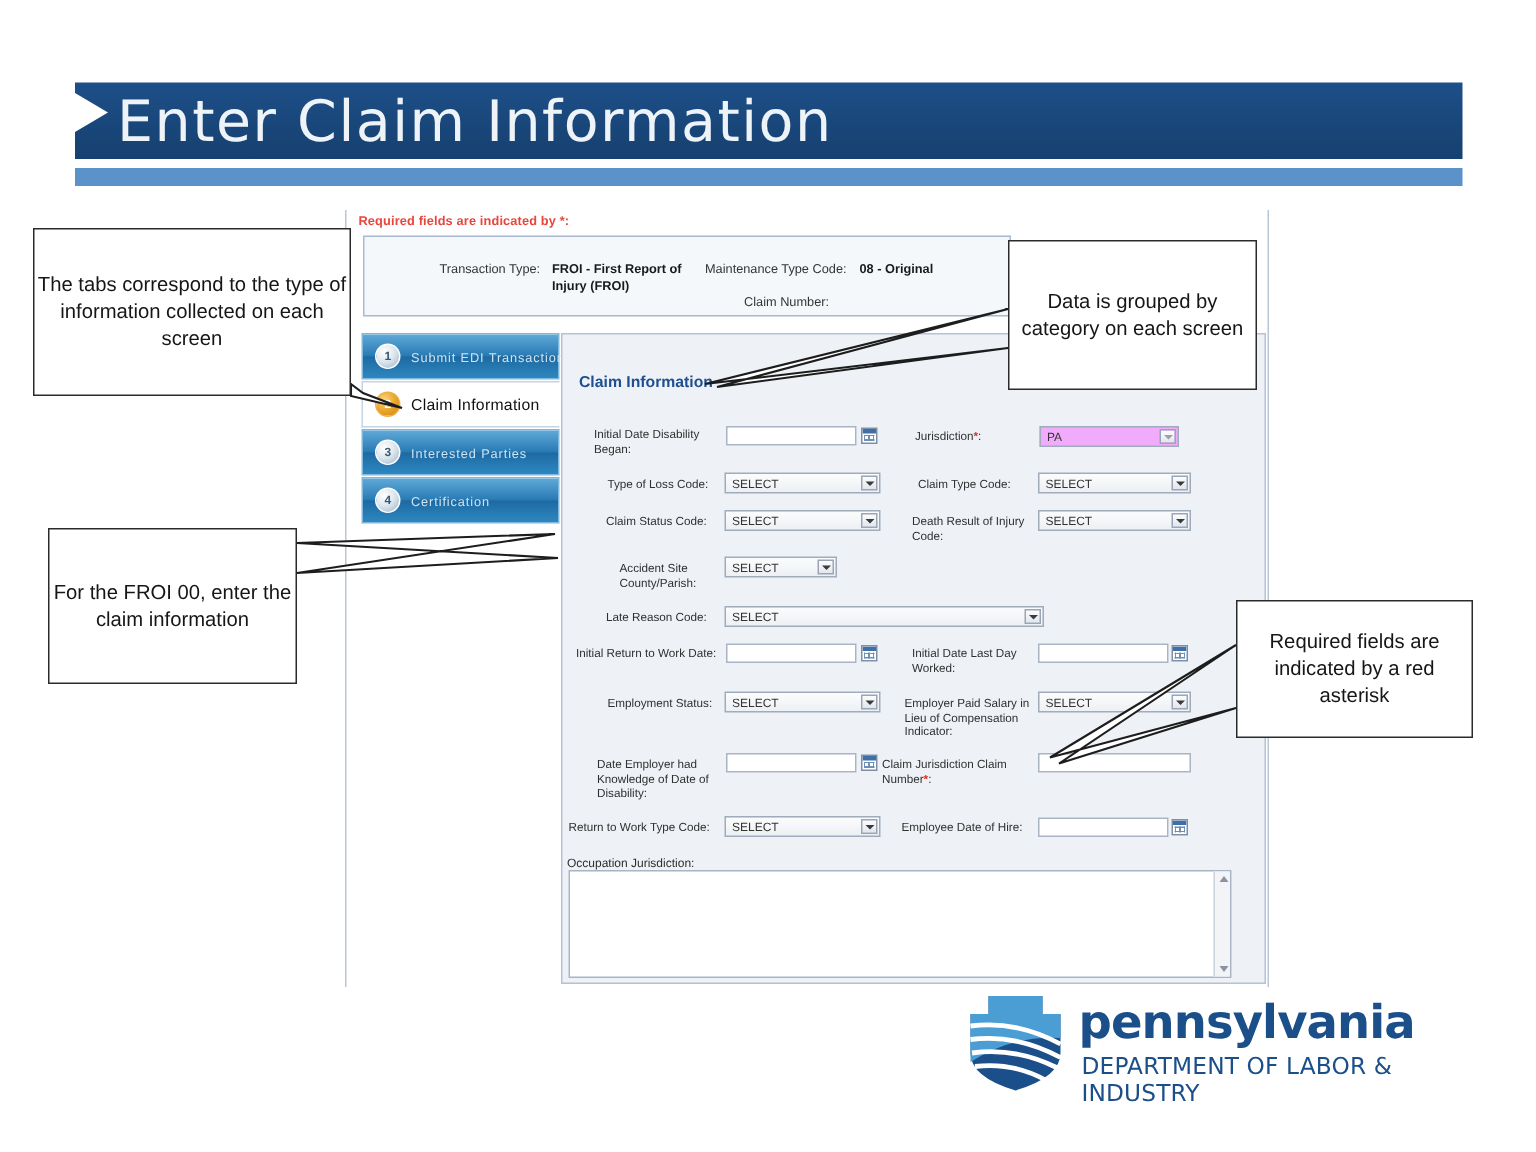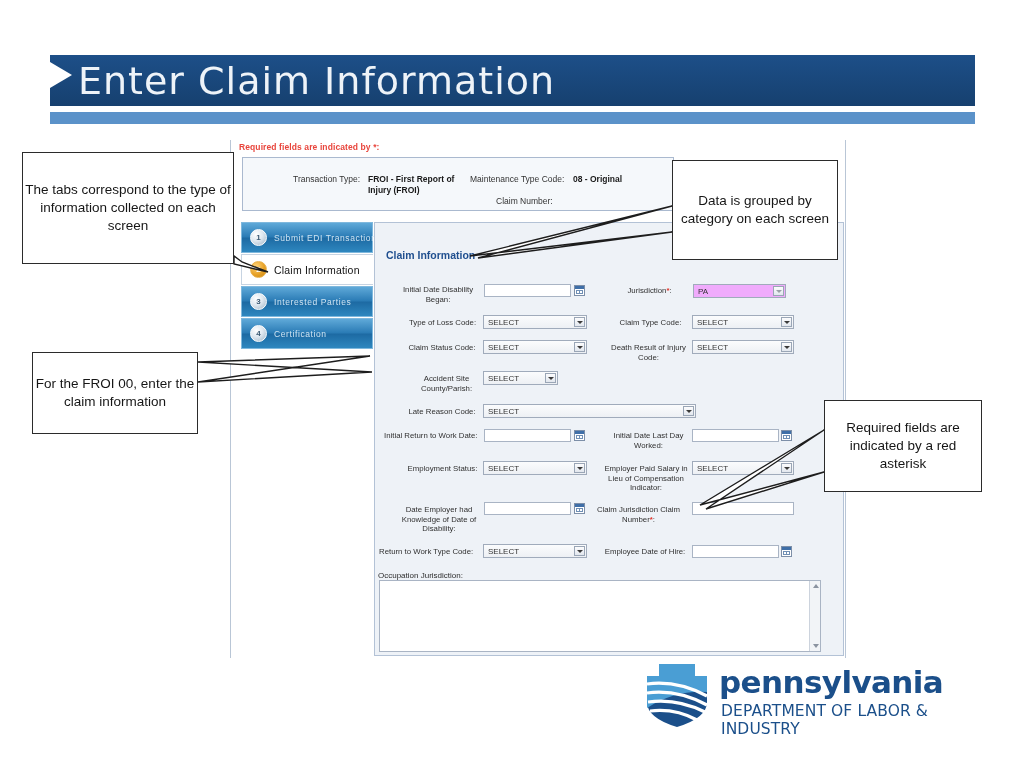--- a/index.html
+++ b/index.html
@@ -107,21 +107,21 @@
   }
   #form-heading{
     position:absolute;left:386px;top:249px;
     font-size:10.5px;font-weight:bold;color:#1f4f8f;
     font-family:"Liberation Sans", sans-serif;
   }
 
   
   .fld-label{
     position:absolute;font-size:7.8px;color:#303030;
-    text-align:center;line-height:9.5px;
+    text-align:left;line-height:9.5px;
     font-family:"Liberation Sans", sans-serif;
   }
   .fld-label.left{text-align:left;}
   .req{color:#e03127;font-weight:bold;}
 
   .txt-in{
     position:absolute;height:13px;
     background:#ffffff;border:1px solid #a9b4c4;
     box-sizing:border-box;
   }
@@ -194,21 +194,21 @@
     position:absolute;background:#ffffff;
     border:1.5px solid #2b2b2b;
     display:flex;align-items:center;justify-content:center;
     text-align:center;
     font-size:13.5px;color:#161616;line-height:18px;
     font-family:"Liberation Sans", sans-serif;
     box-sizing:border-box;
     z-index:5;
   }
   #co-tabs{left:22px;top:152px;width:212px;height:112px;}
-  #co-froi{left:32px;top:352px;width:166px;height:82px;}
+  #co-froi{left:32px;top:352px;width:166px;height:104px;}
   #co-group{left:672px;top:160px;width:166px;height:100px;}
   #co-req{left:824px;top:400px;width:158px;height:92px;}
 
   
   #leaders{position:absolute;left:0;top:0;width:1024px;height:768px;z-index:4;pointer-events:none;}
 
   
   #logo{position:absolute;left:645px;top:660px;width:330px;height:72px;}
   #logo-keystone{position:absolute;left:0;top:2px;width:64px;height:66px;}
   #logo-word{

